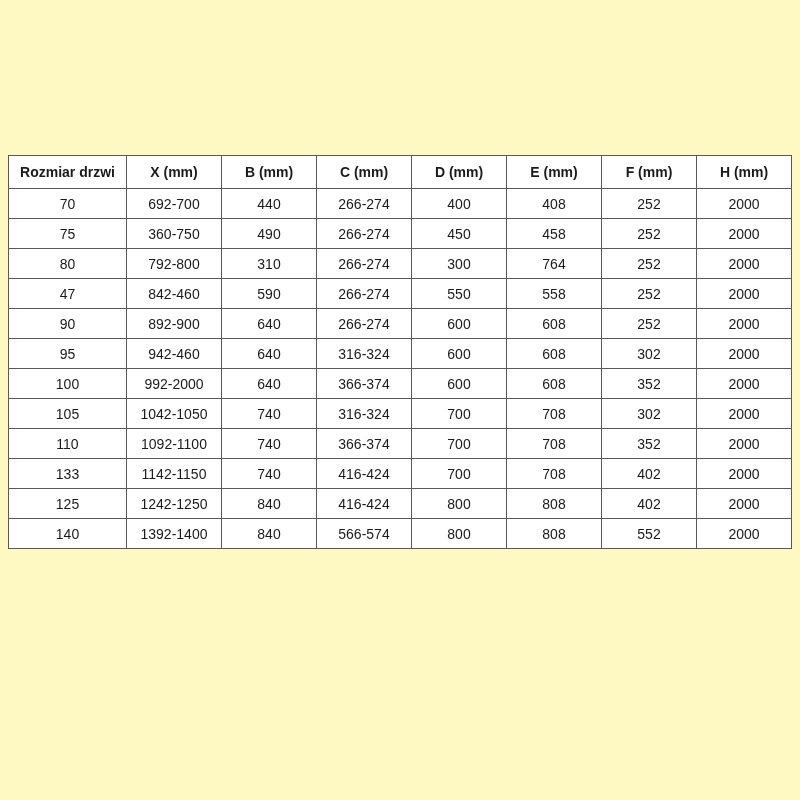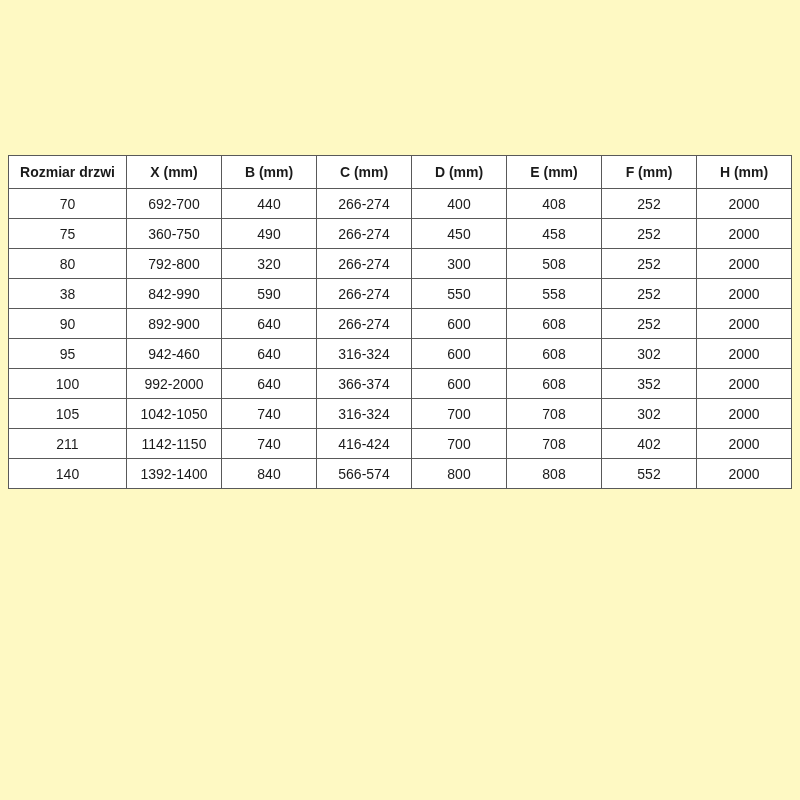--- a/index.html
+++ b/index.html
@@ -88,30 +88,30 @@
           <td>490</td>
           <td>266-274</td>
           <td>450</td>
           <td>458</td>
           <td>252</td>
           <td>2000</td>
         </tr>
         <tr>
           <td>80</td>
           <td>792-800</td>
-          <td>320</td>
+          <td>310</td>
           <td>266-274</td>
           <td>300</td>
-          <td>508</td>
+          <td>764</td>
           <td>252</td>
           <td>2000</td>
         </tr>
         <tr>
-          <td>38</td>
-          <td>842-990</td>
+          <td>47</td>
+          <td>842-460</td>
           <td>590</td>
           <td>266-274</td>
           <td>550</td>
           <td>558</td>
           <td>252</td>
           <td>2000</td>
         </tr>
         <tr>
           <td>90</td>
           <td>892-900</td>
@@ -146,26 +146,46 @@
           <td>105</td>
           <td>1042-1050</td>
           <td>740</td>
           <td>316-324</td>
           <td>700</td>
           <td>708</td>
           <td>302</td>
           <td>2000</td>
         </tr>
         <tr>
-          <td>211</td>
+          <td>110</td>
+          <td>1092-1100</td>
+          <td>740</td>
+          <td>366-374</td>
+          <td>700</td>
+          <td>708</td>
+          <td>352</td>
+          <td>2000</td>
+        </tr>
+        <tr>
+          <td>133</td>
           <td>1142-1150</td>
           <td>740</td>
           <td>416-424</td>
           <td>700</td>
           <td>708</td>
+          <td>402</td>
+          <td>2000</td>
+        </tr>
+        <tr>
+          <td>125</td>
+          <td>1242-1250</td>
+          <td>840</td>
+          <td>416-424</td>
+          <td>800</td>
+          <td>808</td>
           <td>402</td>
           <td>2000</td>
         </tr>
         <tr>
           <td>140</td>
           <td>1392-1400</td>
           <td>840</td>
           <td>566-574</td>
           <td>800</td>
           <td>808</td>

